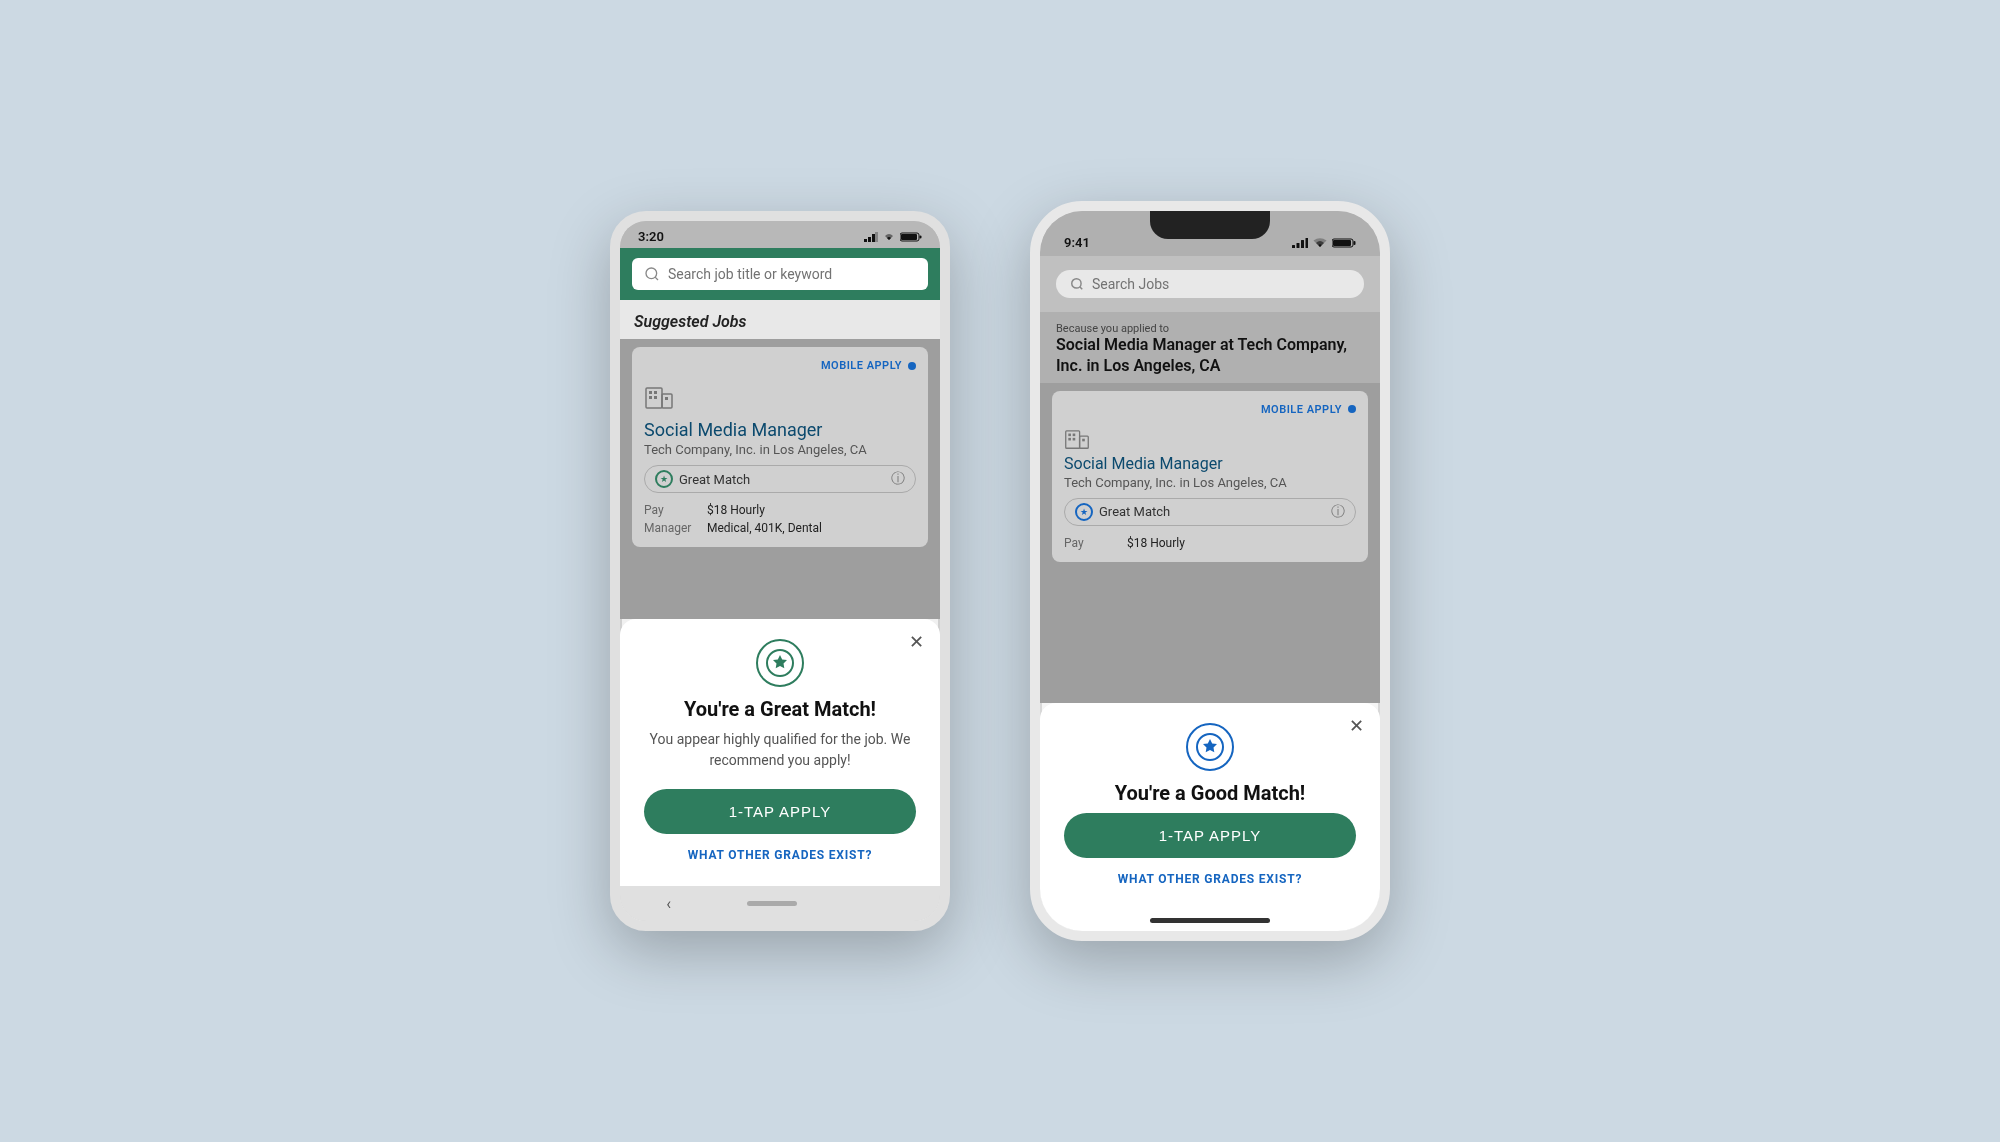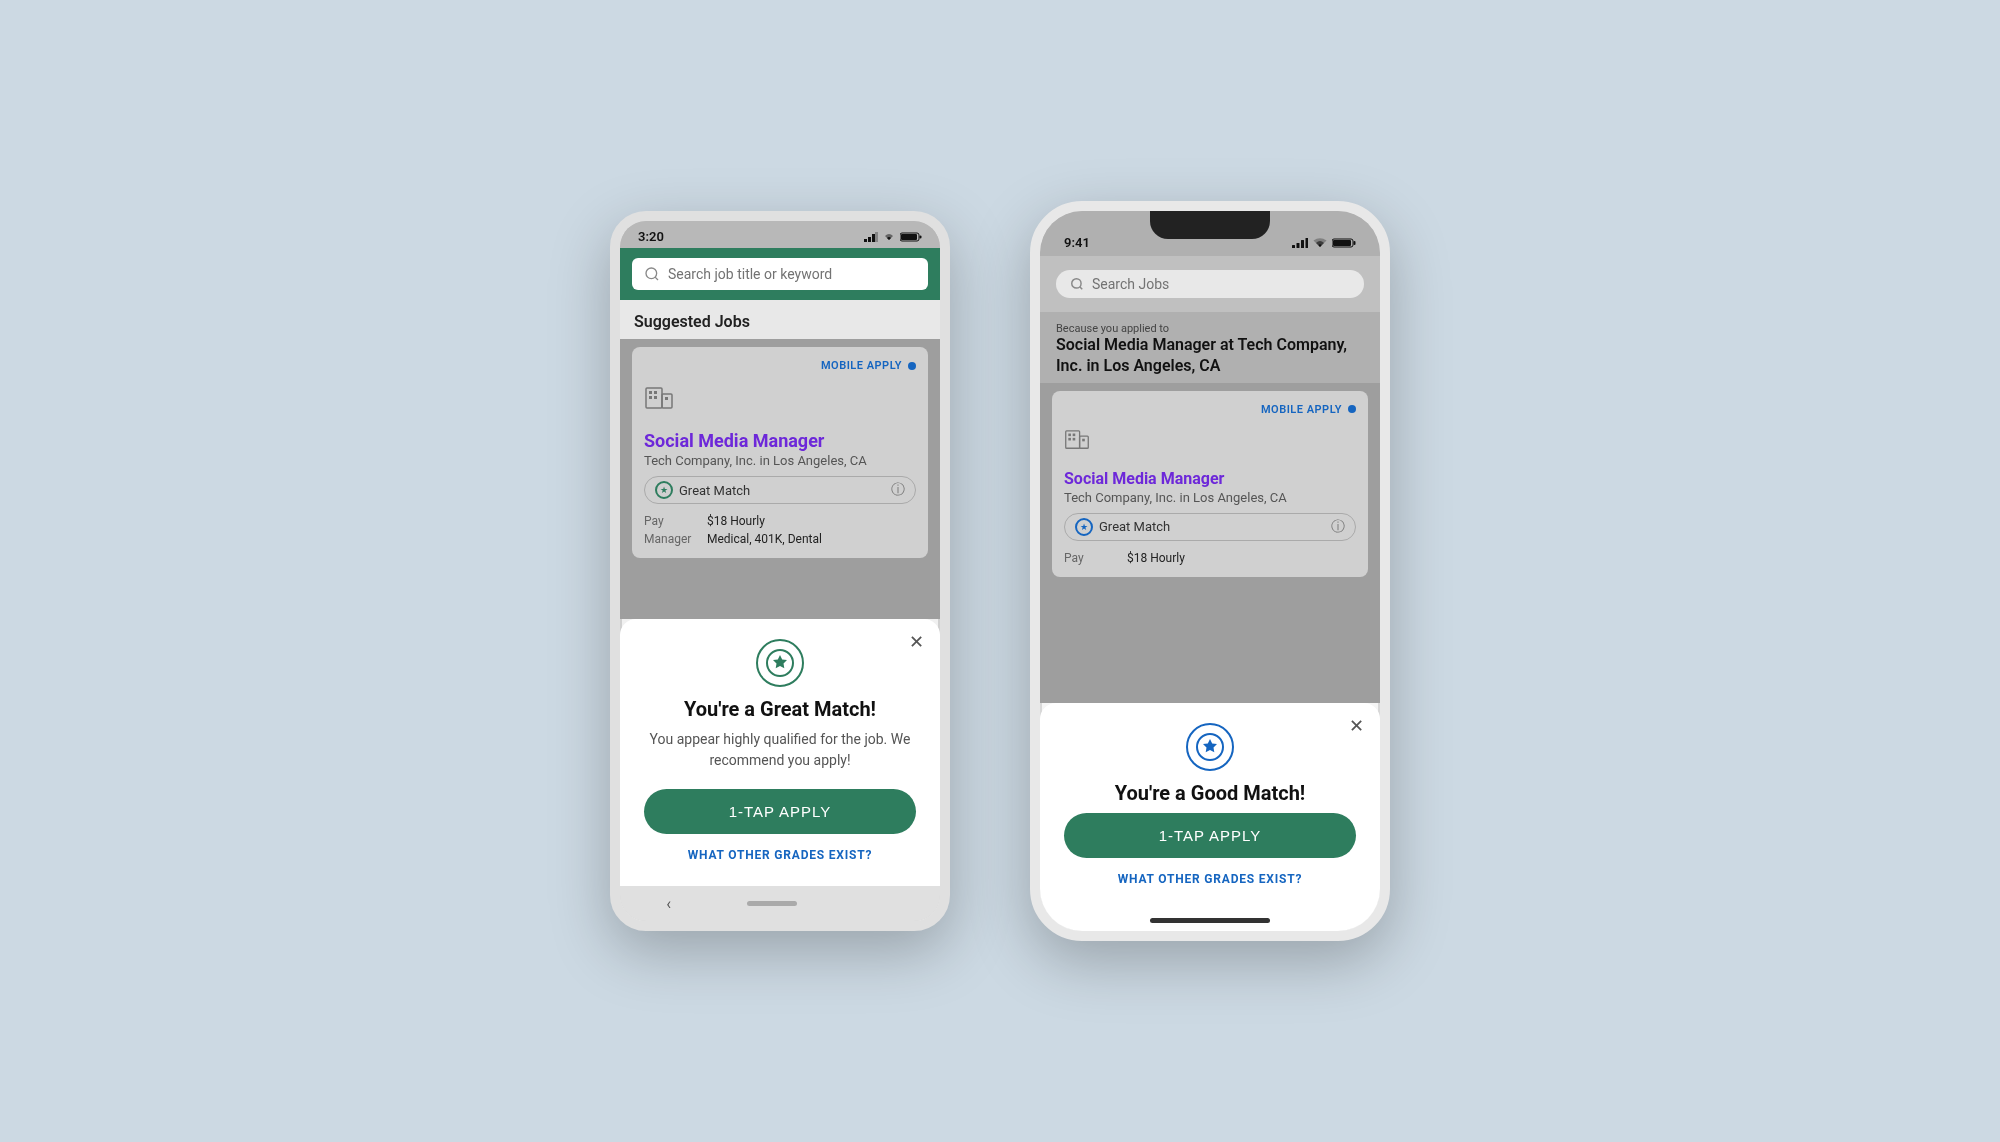--- a/index.html
+++ b/index.html
@@ -150,20 +150,21 @@
       font-size: 14px;
       color: #737373;
     }
 
     .suggested-header {
       padding: 12px 14px 8px;
       font-size: 16px;
       font-weight: 600;
       color: #222;
       background: #e8e8e8;
+      font-style: italic;
     }
 
     .job-card {
       background: #d0d0d0;
       margin: 8px 12px;
       border-radius: 8px;
       padding: 12px;
       position: relative;
     }
 
@@ -190,24 +191,23 @@
     }
 
     .job-icon {
       font-size: 22px;
       color: #777;
       margin-bottom: 4px;
     }
 
     .job-title {
       font-size: 18px;
-      font-weight: 700;
-      color: #6d28d9;
+      font-weight: 400;
+      color: #0c4a6e;
       margin-bottom: 2px;
-      margin-top: 15px;
     }
 
     .job-company {
       font-size: 13px;
       color: #555;
       margin-bottom: 8px;
     }
 
     .match-row {
       display: flex;

